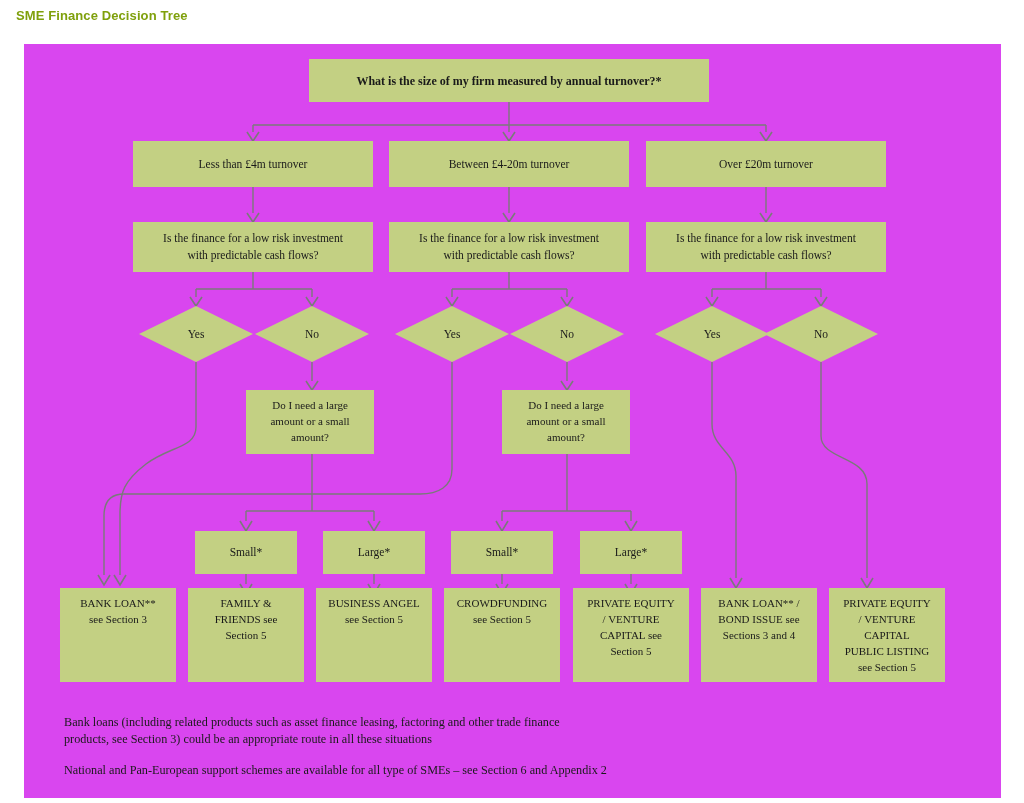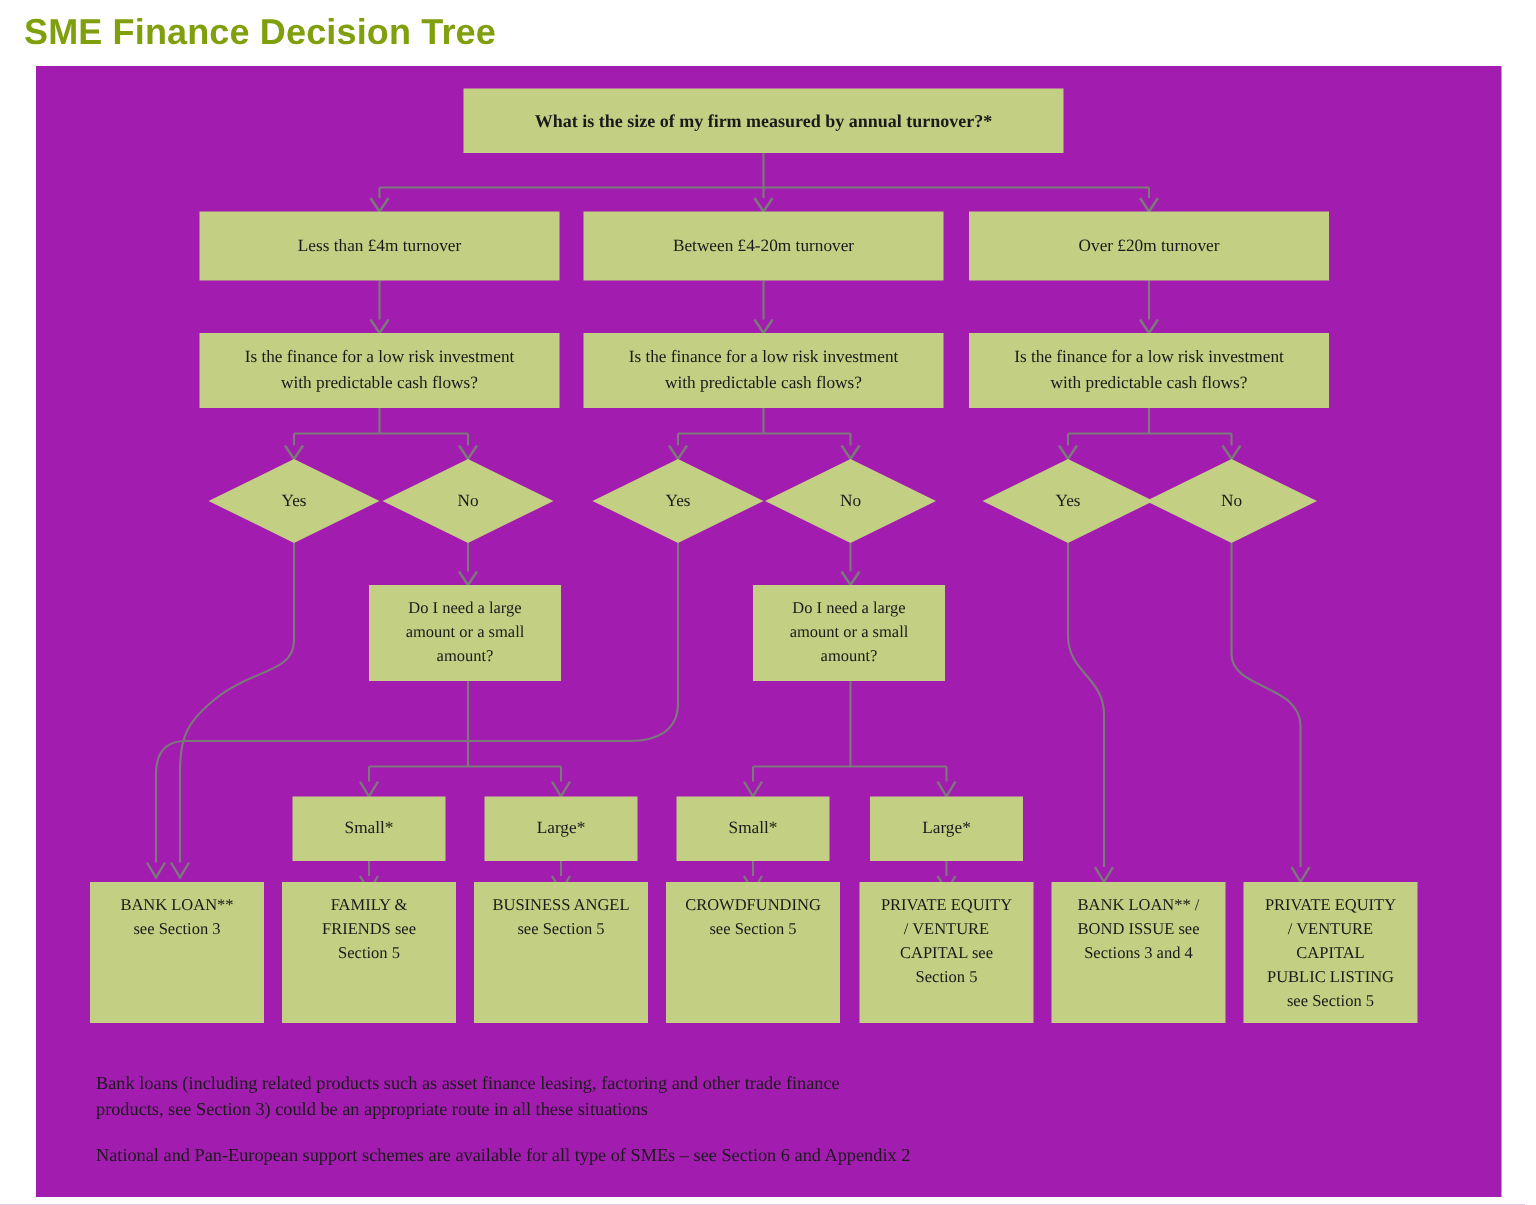--- a/index.html
+++ b/index.html
@@ -12,21 +12,21 @@
     height: 803px;
     font-family: "Liberation Serif", "DejaVu Serif", serif;
     position: relative;
     overflow: hidden;
   }
   #page-title {
     position: absolute;
     left: 16px;
     top: 8px;
     font-family: "Liberation Sans", "DejaVu Sans", sans-serif;
-    font-size: 24px;
+    font-size: 13px;
     font-weight: bold;
     color: #7fa00c;
     letter-spacing: 0.1px;
   }
   #diagram-panel {
     position: absolute;
     left: 24px;
     top: 44px;
     width: 977px;
     height: 754px;
@@ -80,21 +80,21 @@
     font-family: "Liberation Serif", "DejaVu Serif", serif;
     font-size: 12.2px;
     fill: #1a1a1a;
   }
 </style>
 </head>
 <body>
 
 <div id="page-title" style="color: rgb(127, 160, 12);">SME Finance Decision Tree</div>
 
-<div id="diagram-panel" style="background: #a21caf;">
+<div id="diagram-panel" style="background: #d946ef;">
   <svg id="flowchart" viewBox="0 0 977 754" xmlns="http://www.w3.org/2000/svg">
 
     <g>
 
       <path class="conn" d="M 485 58 L 485 81" stroke="#7a7a7a"></path>
       <path class="conn" d="M 229 81 L 742 81" stroke="#7a7a7a"></path>
       <path class="conn" d="M 229 81 L 229 88" stroke="#7a7a7a"></path>
       <path class="conn" d="M 485 81 L 485 88" stroke="#7a7a7a"></path>
       <path class="conn" d="M 742 81 L 742 88" stroke="#7a7a7a"></path>
       <path class="conn-arrow" d="M 223 88 L 229 97 L 235 88" stroke="#7a7a7a"></path>

